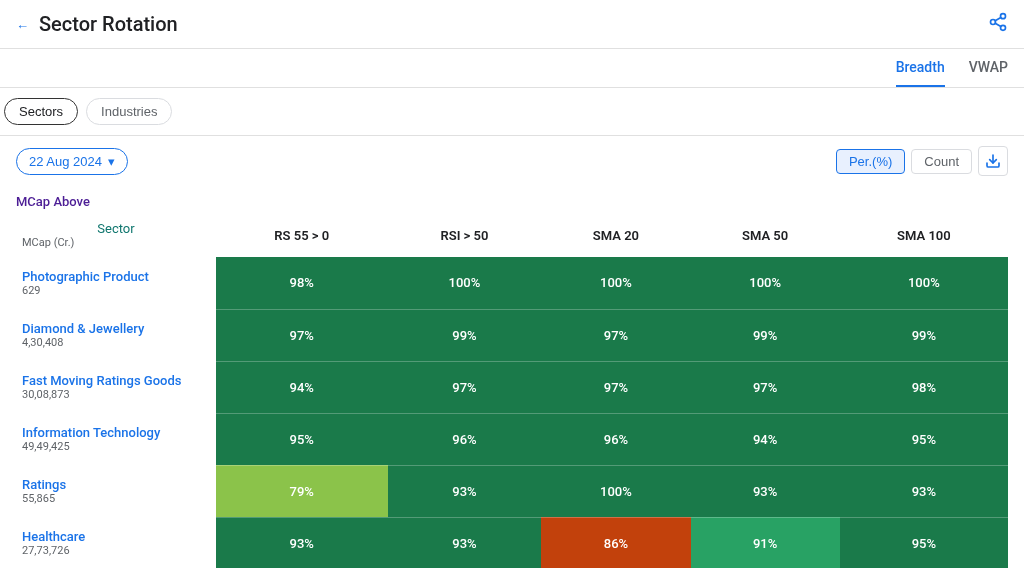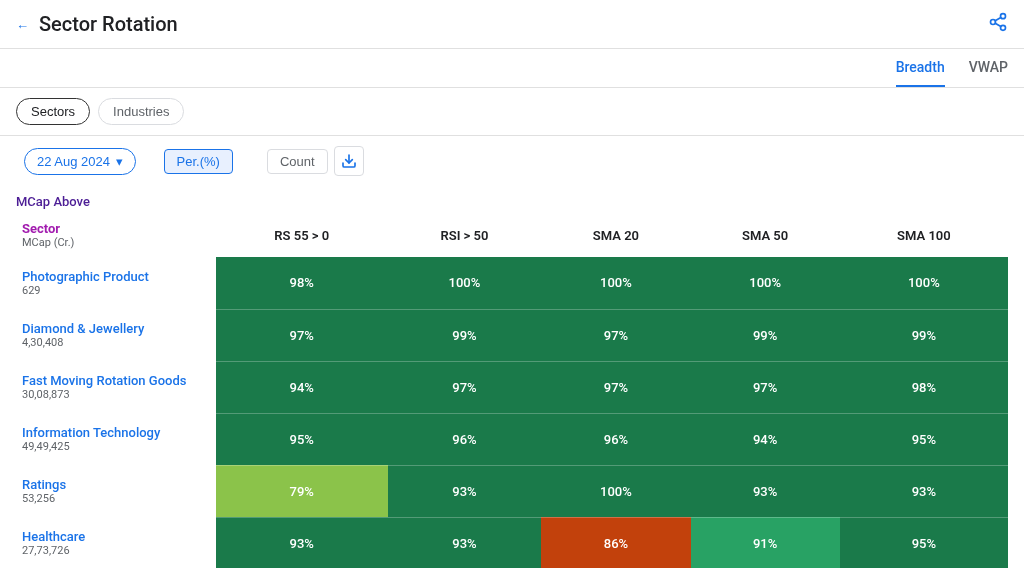--- a/index.html
+++ b/index.html
@@ -52,21 +52,21 @@
       font-weight: 500;
     }
     .nav-tab.active {
       color: #1a73e8;
       border-bottom: 2px solid #1a73e8;
     }
 
     
     .sub-tabs {
       display: flex;
-      padding: 10px 16px;
+      padding: 10px 4px;
       gap: 8px;
       border-bottom: 1px solid #e0e0e0;
     }
     .sub-tab {
       padding: 5px 14px;
       border-radius: 16px;
       font-size: 13px;
       cursor: pointer;
       border: 1px solid #dadce0;
       color: #5f6368;
@@ -76,22 +76,22 @@
       border: 1.5px solid #333;
       color: #202124;
       font-weight: 500;
       background: #fff;
     }
 
     
     .toolbar {
       display: flex;
       align-items: center;
-      justify-content: flex-start;
-      padding: 10px 24px;
+      justify-content: space-between;
+      padding: 10px 16px;
     }
     .date-btn {
       display: flex;
       align-items: center;
       gap: 6px;
       padding: 5px 12px;
       border: 1.5px solid #1a73e8;
       border-radius: 16px;
       color: #1a73e8;
       font-size: 13px;
@@ -104,21 +104,20 @@
       gap: 6px;
     }
     .toggle-btn {
       padding: 4px 12px;
       border: 1px solid #dadce0;
       font-size: 13px;
       cursor: pointer;
       background: #fff;
       color: #5f6368;
       border-radius: 4px;
-      margin-left: 28px;
     }
     .toggle-btn.active {
       background: #e8f0fe;
       color: #1a73e8;
       border-color: #1a73e8;
     }
     .download-btn {
       display: flex;
       align-items: center;
       justify-content: center;
@@ -160,23 +159,24 @@
       font-size: 13px;
       font-weight: 600;
       color: #202124;
       padding: 8px 6px;
       text-align: center;
     }
     thead th.col-sector {
       text-align: left;
     }
     .th-sector-name {
-      font-weight: 700;
-      font-size: 13px;
-      color: #a21caf;
+      font-weight: 400;
+      font-size: 13px;
+      color: #0f766e;
+      text-align: center;
     }
     .th-sector-sub {
       font-size: 11px;
       color: #5f6368;
       font-weight: 400;
     }
     tbody tr {
       border-bottom: 1px solid rgba(255,255,255,0.3);
     }
     .sector-name {
@@ -294,21 +294,21 @@
             <div class="sector-mcap">4,30,408</div>
           </td>
           <td class="data-cell bg-dark-green">97%</td>
           <td class="data-cell bg-dark-green">99%</td>
           <td class="data-cell bg-dark-green">97%</td>
           <td class="data-cell bg-dark-green">99%</td>
           <td class="data-cell bg-dark-green">99%</td>
         </tr>
         <tr>
           <td class="sector-cell">
-            <div class="sector-name">Fast Moving Rotation Goods</div>
+            <div class="sector-name">Fast Moving Ratings Goods</div>
             <div class="sector-mcap">30,08,873</div>
           </td>
           <td class="data-cell bg-dark-green">94%</td>
           <td class="data-cell bg-dark-green">97%</td>
           <td class="data-cell bg-dark-green">97%</td>
           <td class="data-cell bg-dark-green">97%</td>
           <td class="data-cell bg-dark-green">98%</td>
         </tr>
         <tr>
           <td class="sector-cell">
@@ -317,21 +317,21 @@
           </td>
           <td class="data-cell bg-dark-green">95%</td>
           <td class="data-cell bg-dark-green">96%</td>
           <td class="data-cell bg-dark-green">96%</td>
           <td class="data-cell bg-dark-green">94%</td>
           <td class="data-cell bg-dark-green">95%</td>
         </tr>
         <tr>
           <td class="sector-cell">
             <div class="sector-name">Ratings</div>
-            <div class="sector-mcap">53,256</div>
+            <div class="sector-mcap">55,865</div>
           </td>
           <td class="data-cell bg-yellow-green">79%</td>
           <td class="data-cell bg-dark-green">93%</td>
           <td class="data-cell bg-dark-green">100%</td>
           <td class="data-cell bg-dark-green">93%</td>
           <td class="data-cell bg-dark-green">93%</td>
         </tr>
         <tr>
           <td class="sector-cell">
             <div class="sector-name">Healthcare</div>

